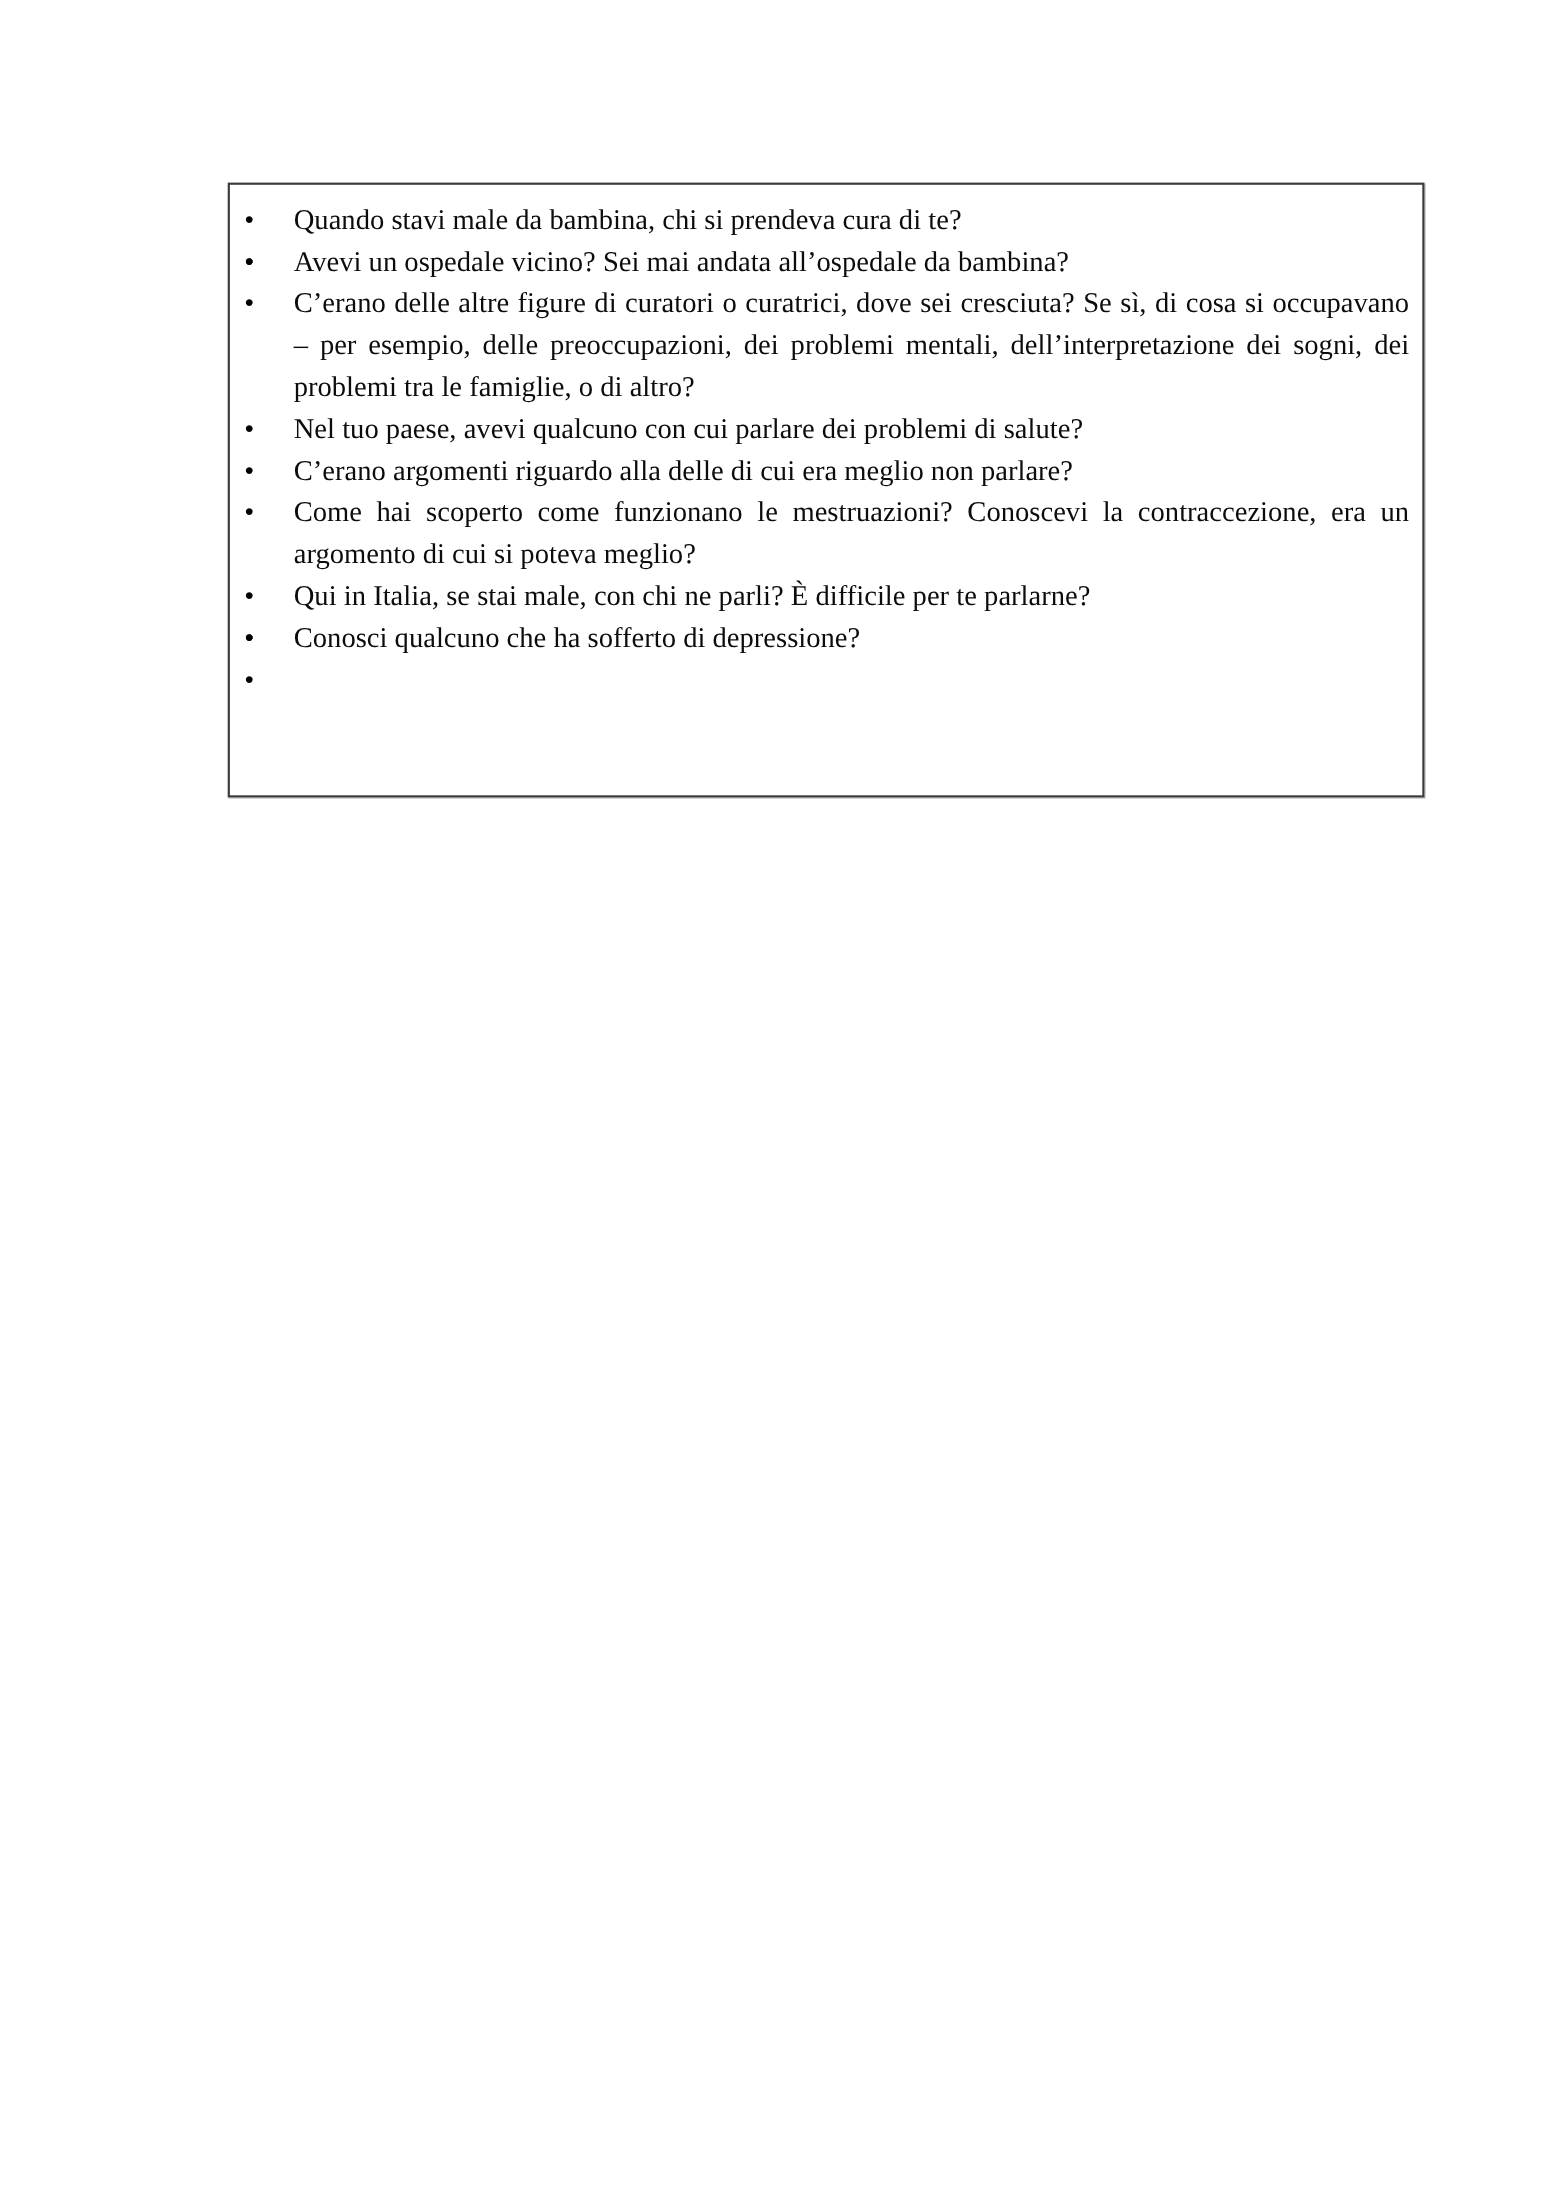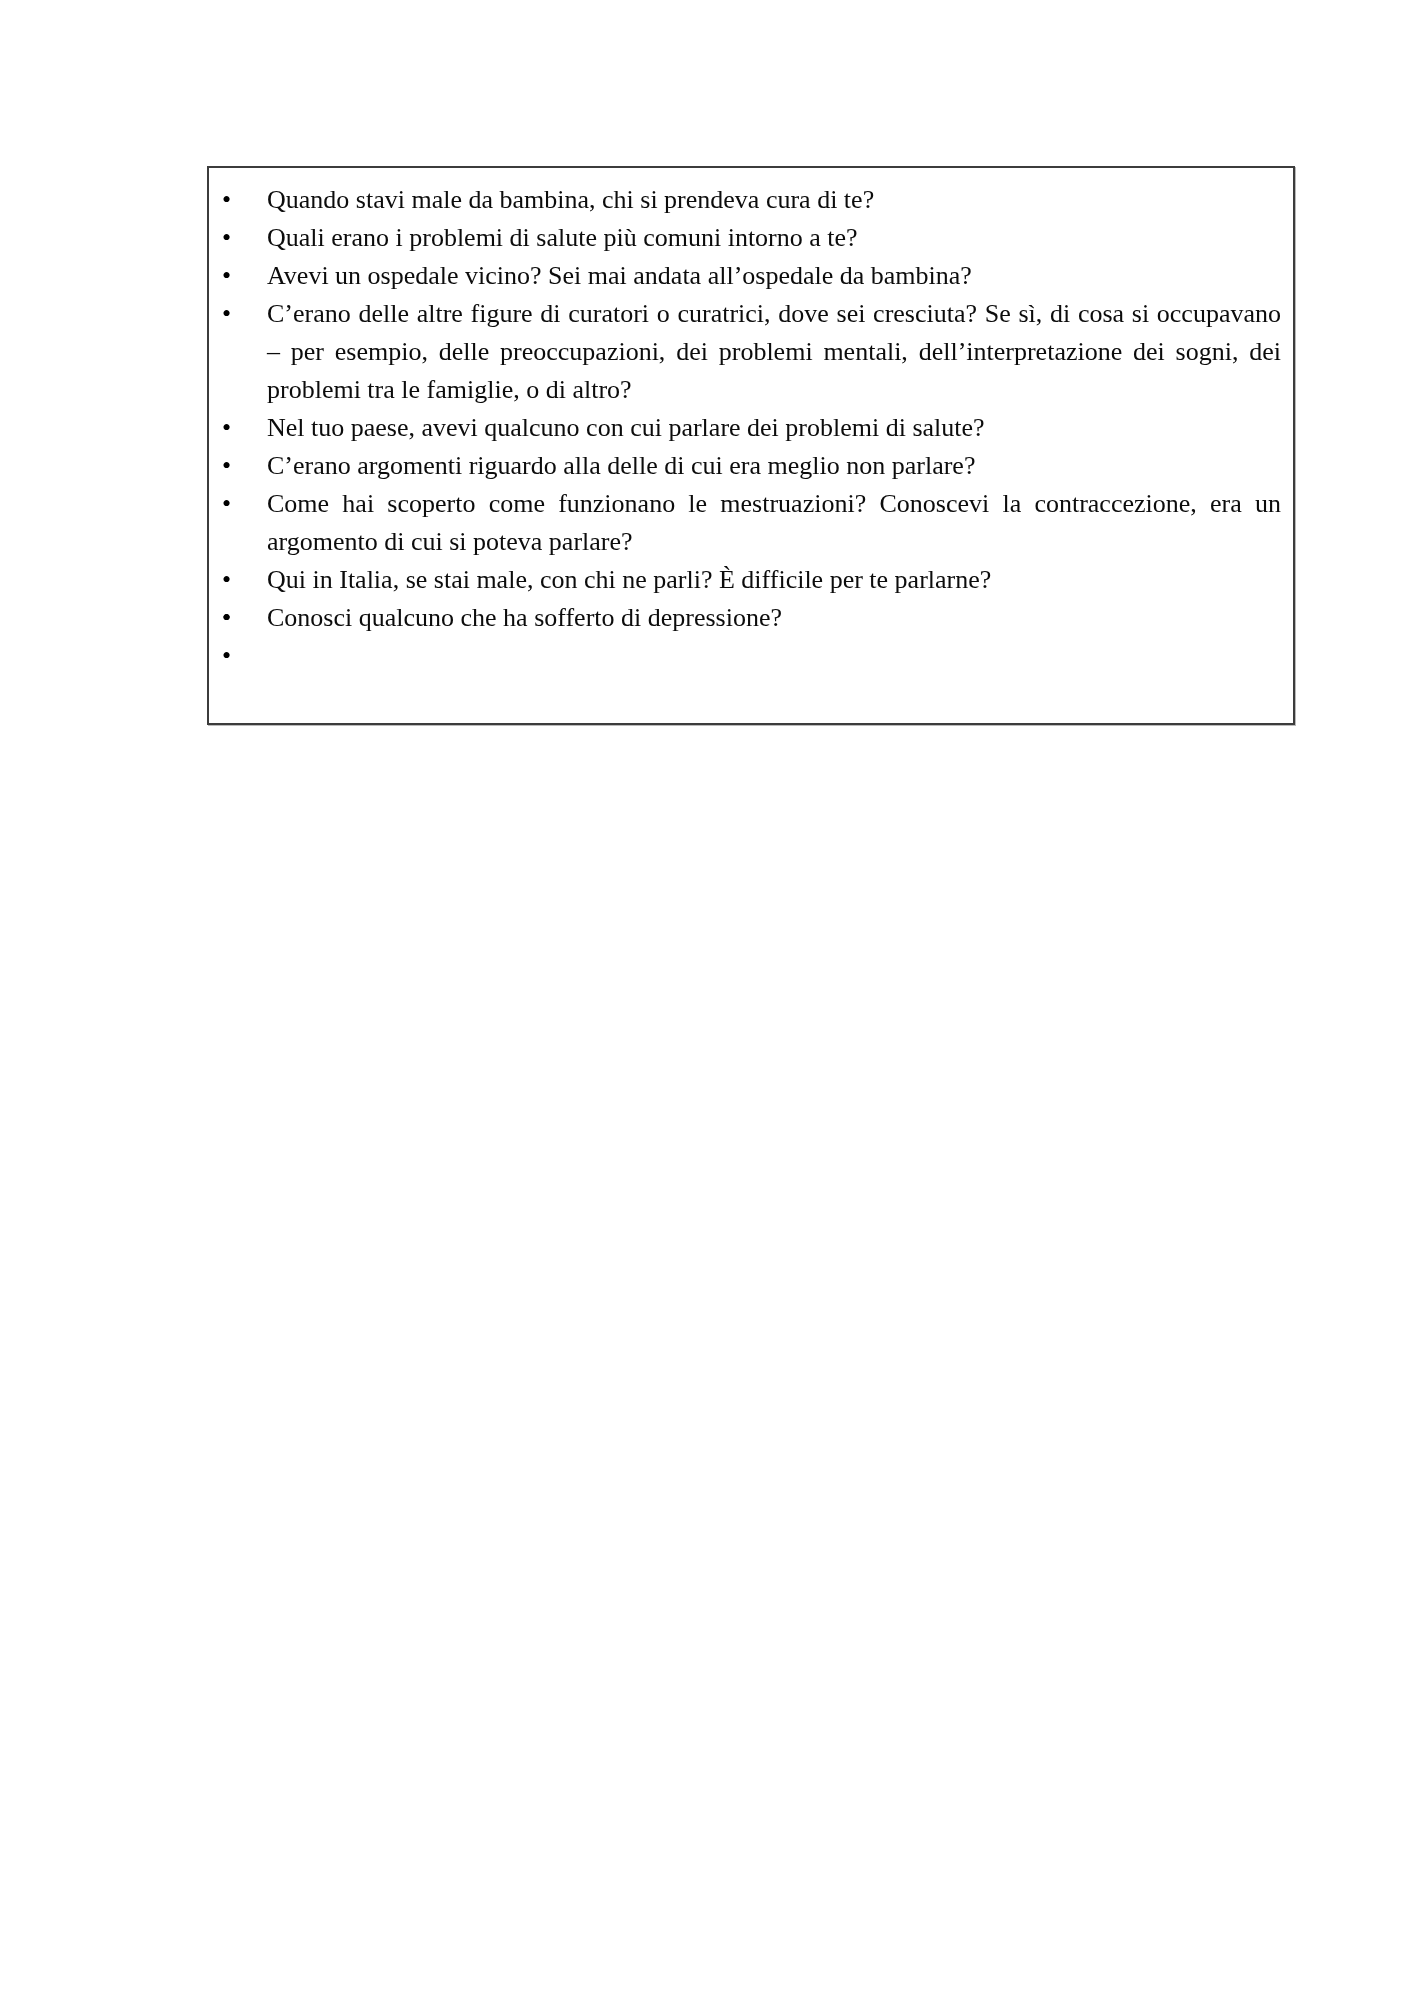--- a/index.html
+++ b/index.html
@@ -59,41 +59,40 @@
 
 <div class="page">
   <div class="question-box">
     <ul class="question-list">
       <li>
         <span class="bullet">•</span>
         <span>Quando stavi male da bambina, chi si prendeva cura di te?</span>
       </li>
       <li>
         <span class="bullet">•</span>
-        <span>Quali erano i problemi di salute più comuni intorno a te?</span>
       </li>
       <li>
         <span class="bullet">•</span>
         <span>Avevi un ospedale vicino? Sei mai andata all’ospedale da bambina?</span>
       </li>
       <li>
         <span class="bullet">•</span>
         <span>C’erano delle altre figure di curatori o curatrici, dove sei cresciuta? Se sì, di cosa si occupavano – per esempio, delle preoccupazioni, dei problemi mentali, dell’interpretazione dei sogni, dei problemi tra le famiglie, o di altro?</span>
       </li>
       <li>
         <span class="bullet">•</span>
         <span>Nel tuo paese, avevi qualcuno con cui parlare dei problemi di salute?</span>
       </li>
       <li>
         <span class="bullet">•</span>
         <span>C’erano argomenti riguardo alla delle di cui era meglio non parlare?</span>
       </li>
       <li>
         <span class="bullet">•</span>
-        <span>Come hai scoperto come funzionano le mestruazioni? Conoscevi la contraccezione, era un argomento di cui si poteva parlare?</span>
+        <span>Come hai scoperto come funzionano le mestruazioni? Conoscevi la contraccezione, era un argomento di cui si poteva meglio?</span>
       </li>
       <li>
         <span class="bullet">•</span>
         <span>Qui in Italia, se stai male, con chi ne parli? È difficile per te parlarne?</span>
       </li>
       <li>
         <span class="bullet">•</span>
       </li>
       <li>
         <span class="bullet">•</span>

